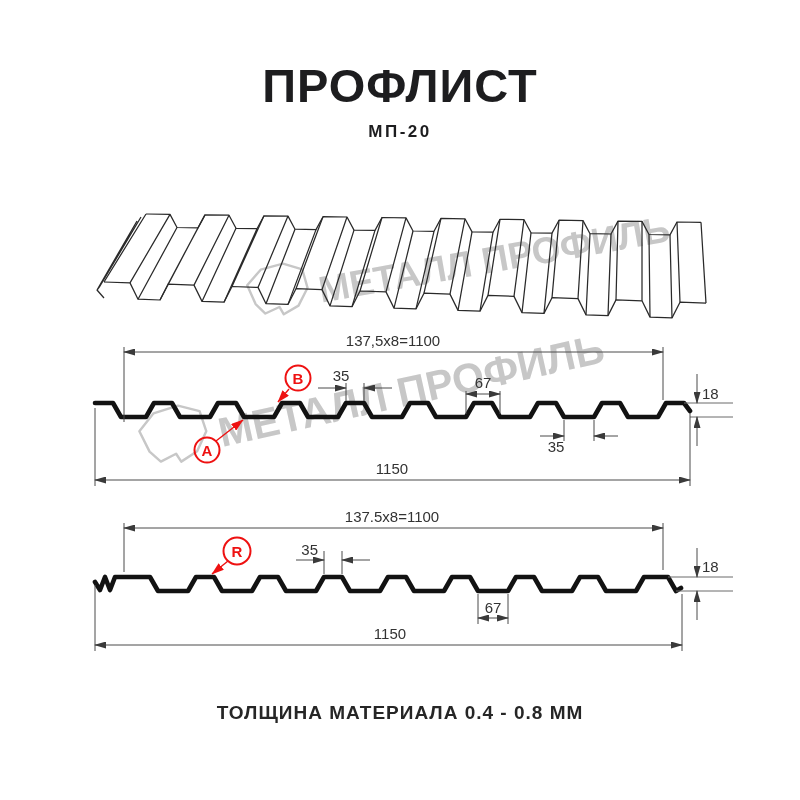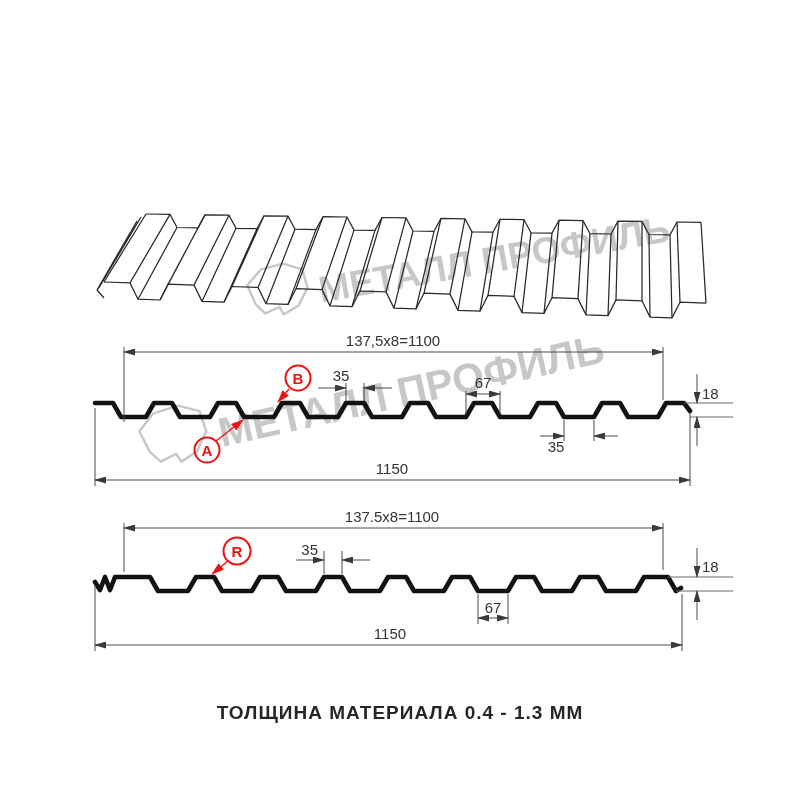--- a/index.html
+++ b/index.html
@@ -24,20 +24,24 @@
   .d3{fill:none;stroke:#2a2a2a;stroke-width:1.25;stroke-linejoin:round;}
   text{font-family:"Liberation Sans",sans-serif;font-size:15px;fill:#333;}
   .red{stroke:#ee1111;fill:none;}
   text.redt{fill:#ee1111;font-weight:700;font-size:15px;}
 </style>
 </head>
 <body>
 
 <div class="page">
 
+  <div class="hdr">
+    <h1>ПРОФЛИСТ</h1>
+    <div class="model">МП-20</div>
+  </div>
 
   <div class="wm wm1">
     <svg width="64" height="56" viewBox="0 0 64 56">
       <path d="M7,37 L2,17 L18,4 L41,2 L59,11 L61,30 L49,46 L33,52 L30,44 L15,48 Z" fill="none" stroke="#c7c7c7" stroke-width="2.4" stroke-linejoin="round"></path>
     </svg>
     <span class="wtxt">МЕТАЛЛ ПРОФИЛЬ</span>
   </div>
 
   <div class="wm wm2">
     <svg width="72" height="62" viewBox="0 0 64 56">
@@ -174,14 +178,14 @@
       </g>
 
       <g>
         <line class="red" stroke-width="1.4" x1="228" y1="561" x2="212" y2="574" marker-end="url(#ar)"></line>
         <circle class="red" stroke-width="2" cx="237" cy="551" r="13.5"></circle>
         <text class="redt" x="237" y="557" text-anchor="middle">R</text>
       </g>
     </g>
   </svg>
 
-  <div class="footer">ТОЛЩИНА МАТЕРИАЛА 0.4 - 1.3 ММ</div>
+  <div class="footer">ТОЛЩИНА МАТЕРИАЛА 0.4 - 0.8 ММ</div>
 </div>
 
 </body></html>

